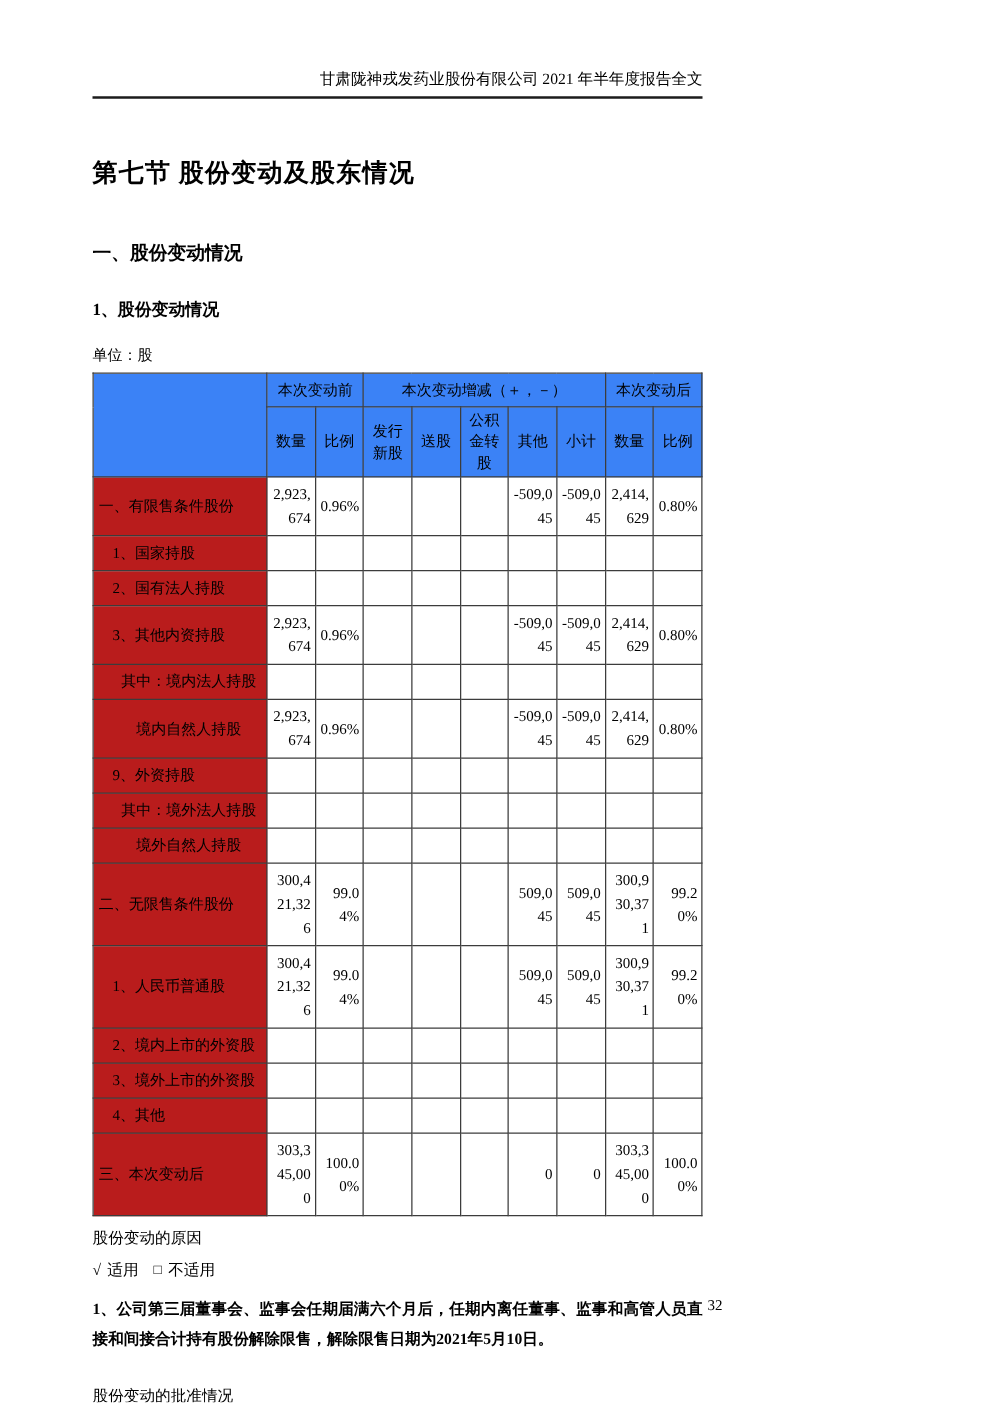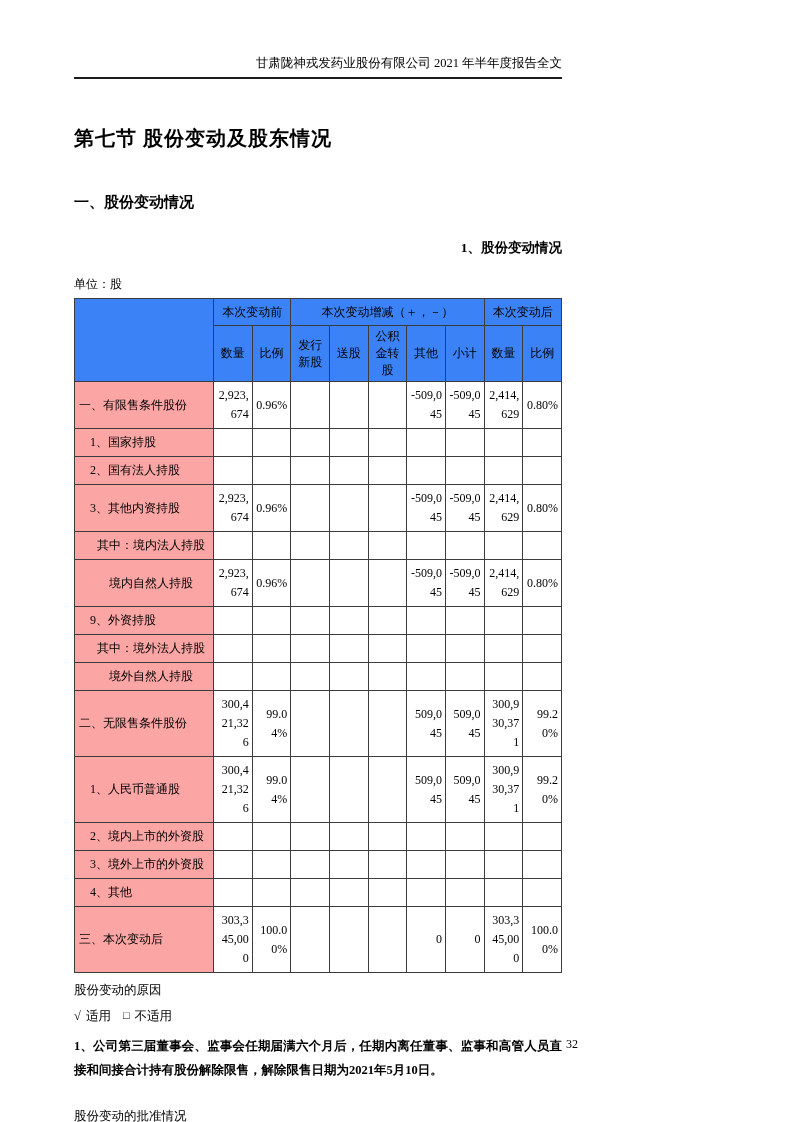--- a/index.html
+++ b/index.html
@@ -32,21 +32,20 @@
   }
   .section-heading {
     font-size: 15px;
     font-weight: bold;
     margin-top: 41px;
   }
   .subsection-heading {
     font-size: 13.5px;
     font-weight: bold;
     margin-top: 27px;
-    text-align: right;
   }
   .unit-note {
     text-align: left;
     font-size: 12px;
     margin-top: 19px;
     margin-bottom: 5px;
   }
   table.share-table {
     width: 100%;
     border-collapse: collapse;
@@ -60,21 +59,21 @@
   .share-table thead th {
     background: #3b82f6;
     font-weight: normal;
     text-align: center;
     padding: 2px 2px;
     line-height: 17px;
   }
   .share-table .group-row th { height: 27px; }
   .share-table .sub-row th { height: 45px; }
   .share-table td.row-label {
-    background: #fca5a5;
+    background: #b91c1c;
     height: 27px;
     padding: 4px 2px 4px 4px;
     line-height: 19px;
     text-align: left;
   }
   .share-table td.num-cell {
     height: 27px;
     padding: 4px 3px;
     line-height: 19px;
     text-align: right;

